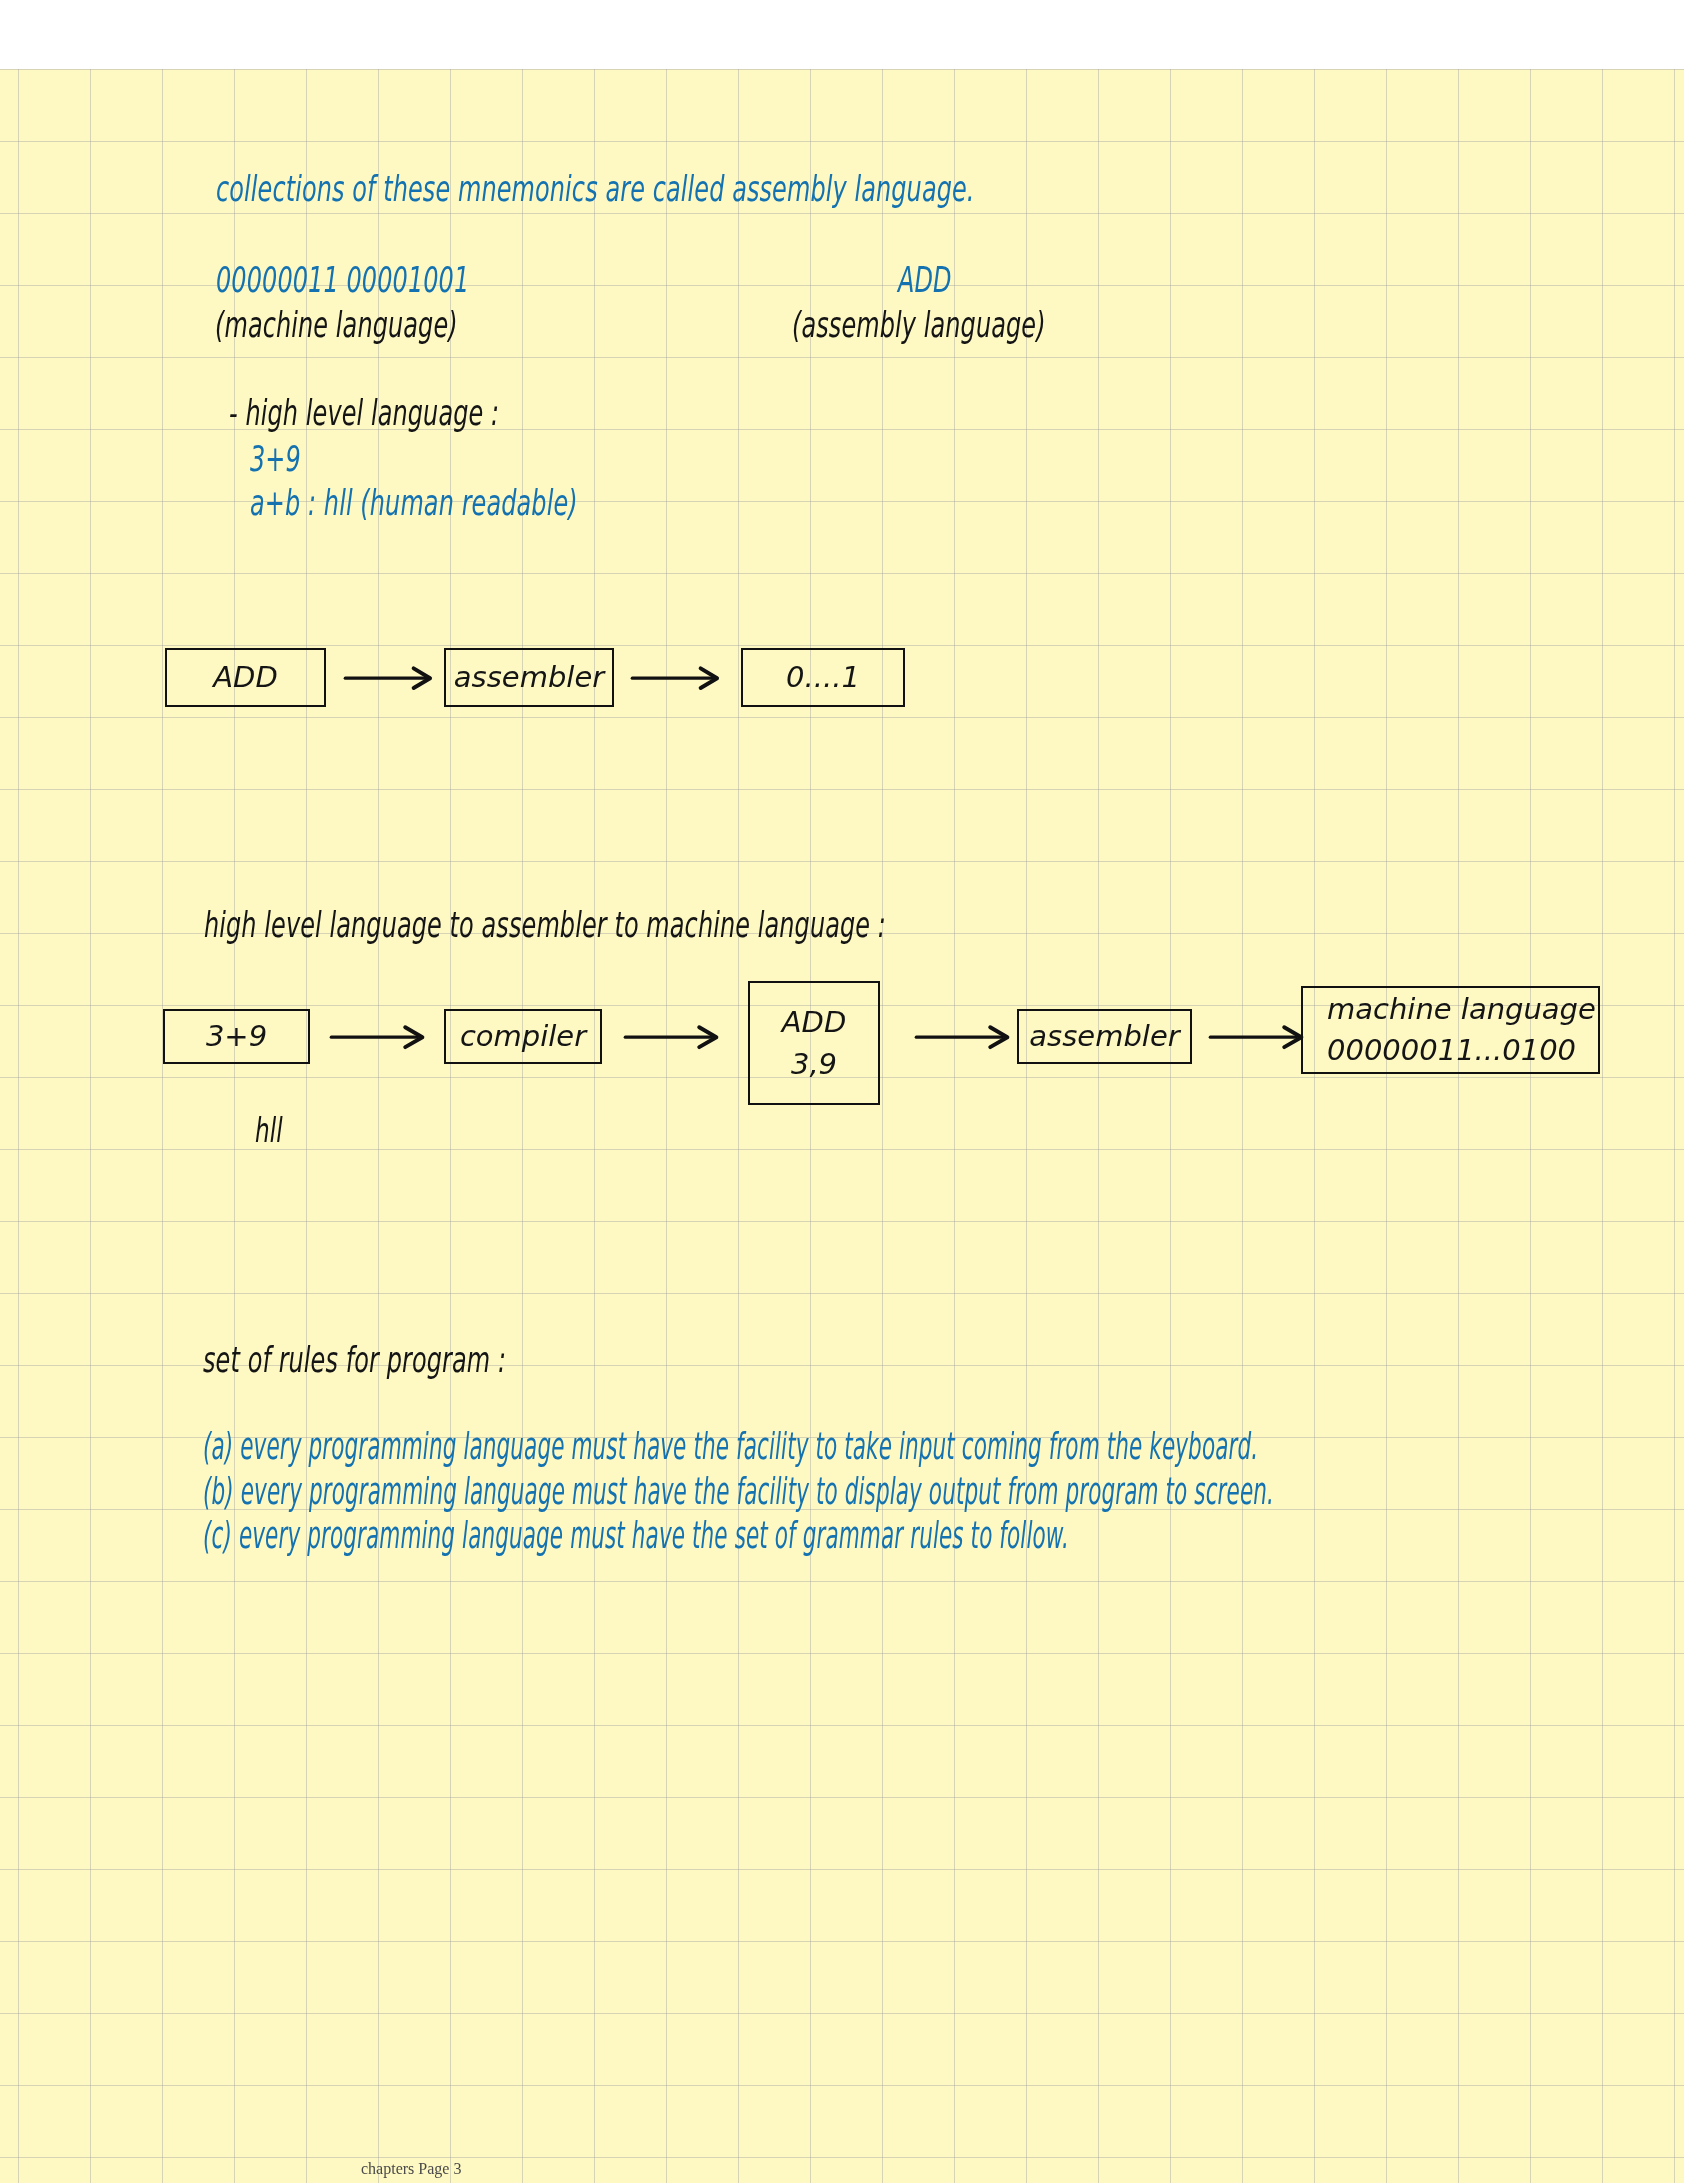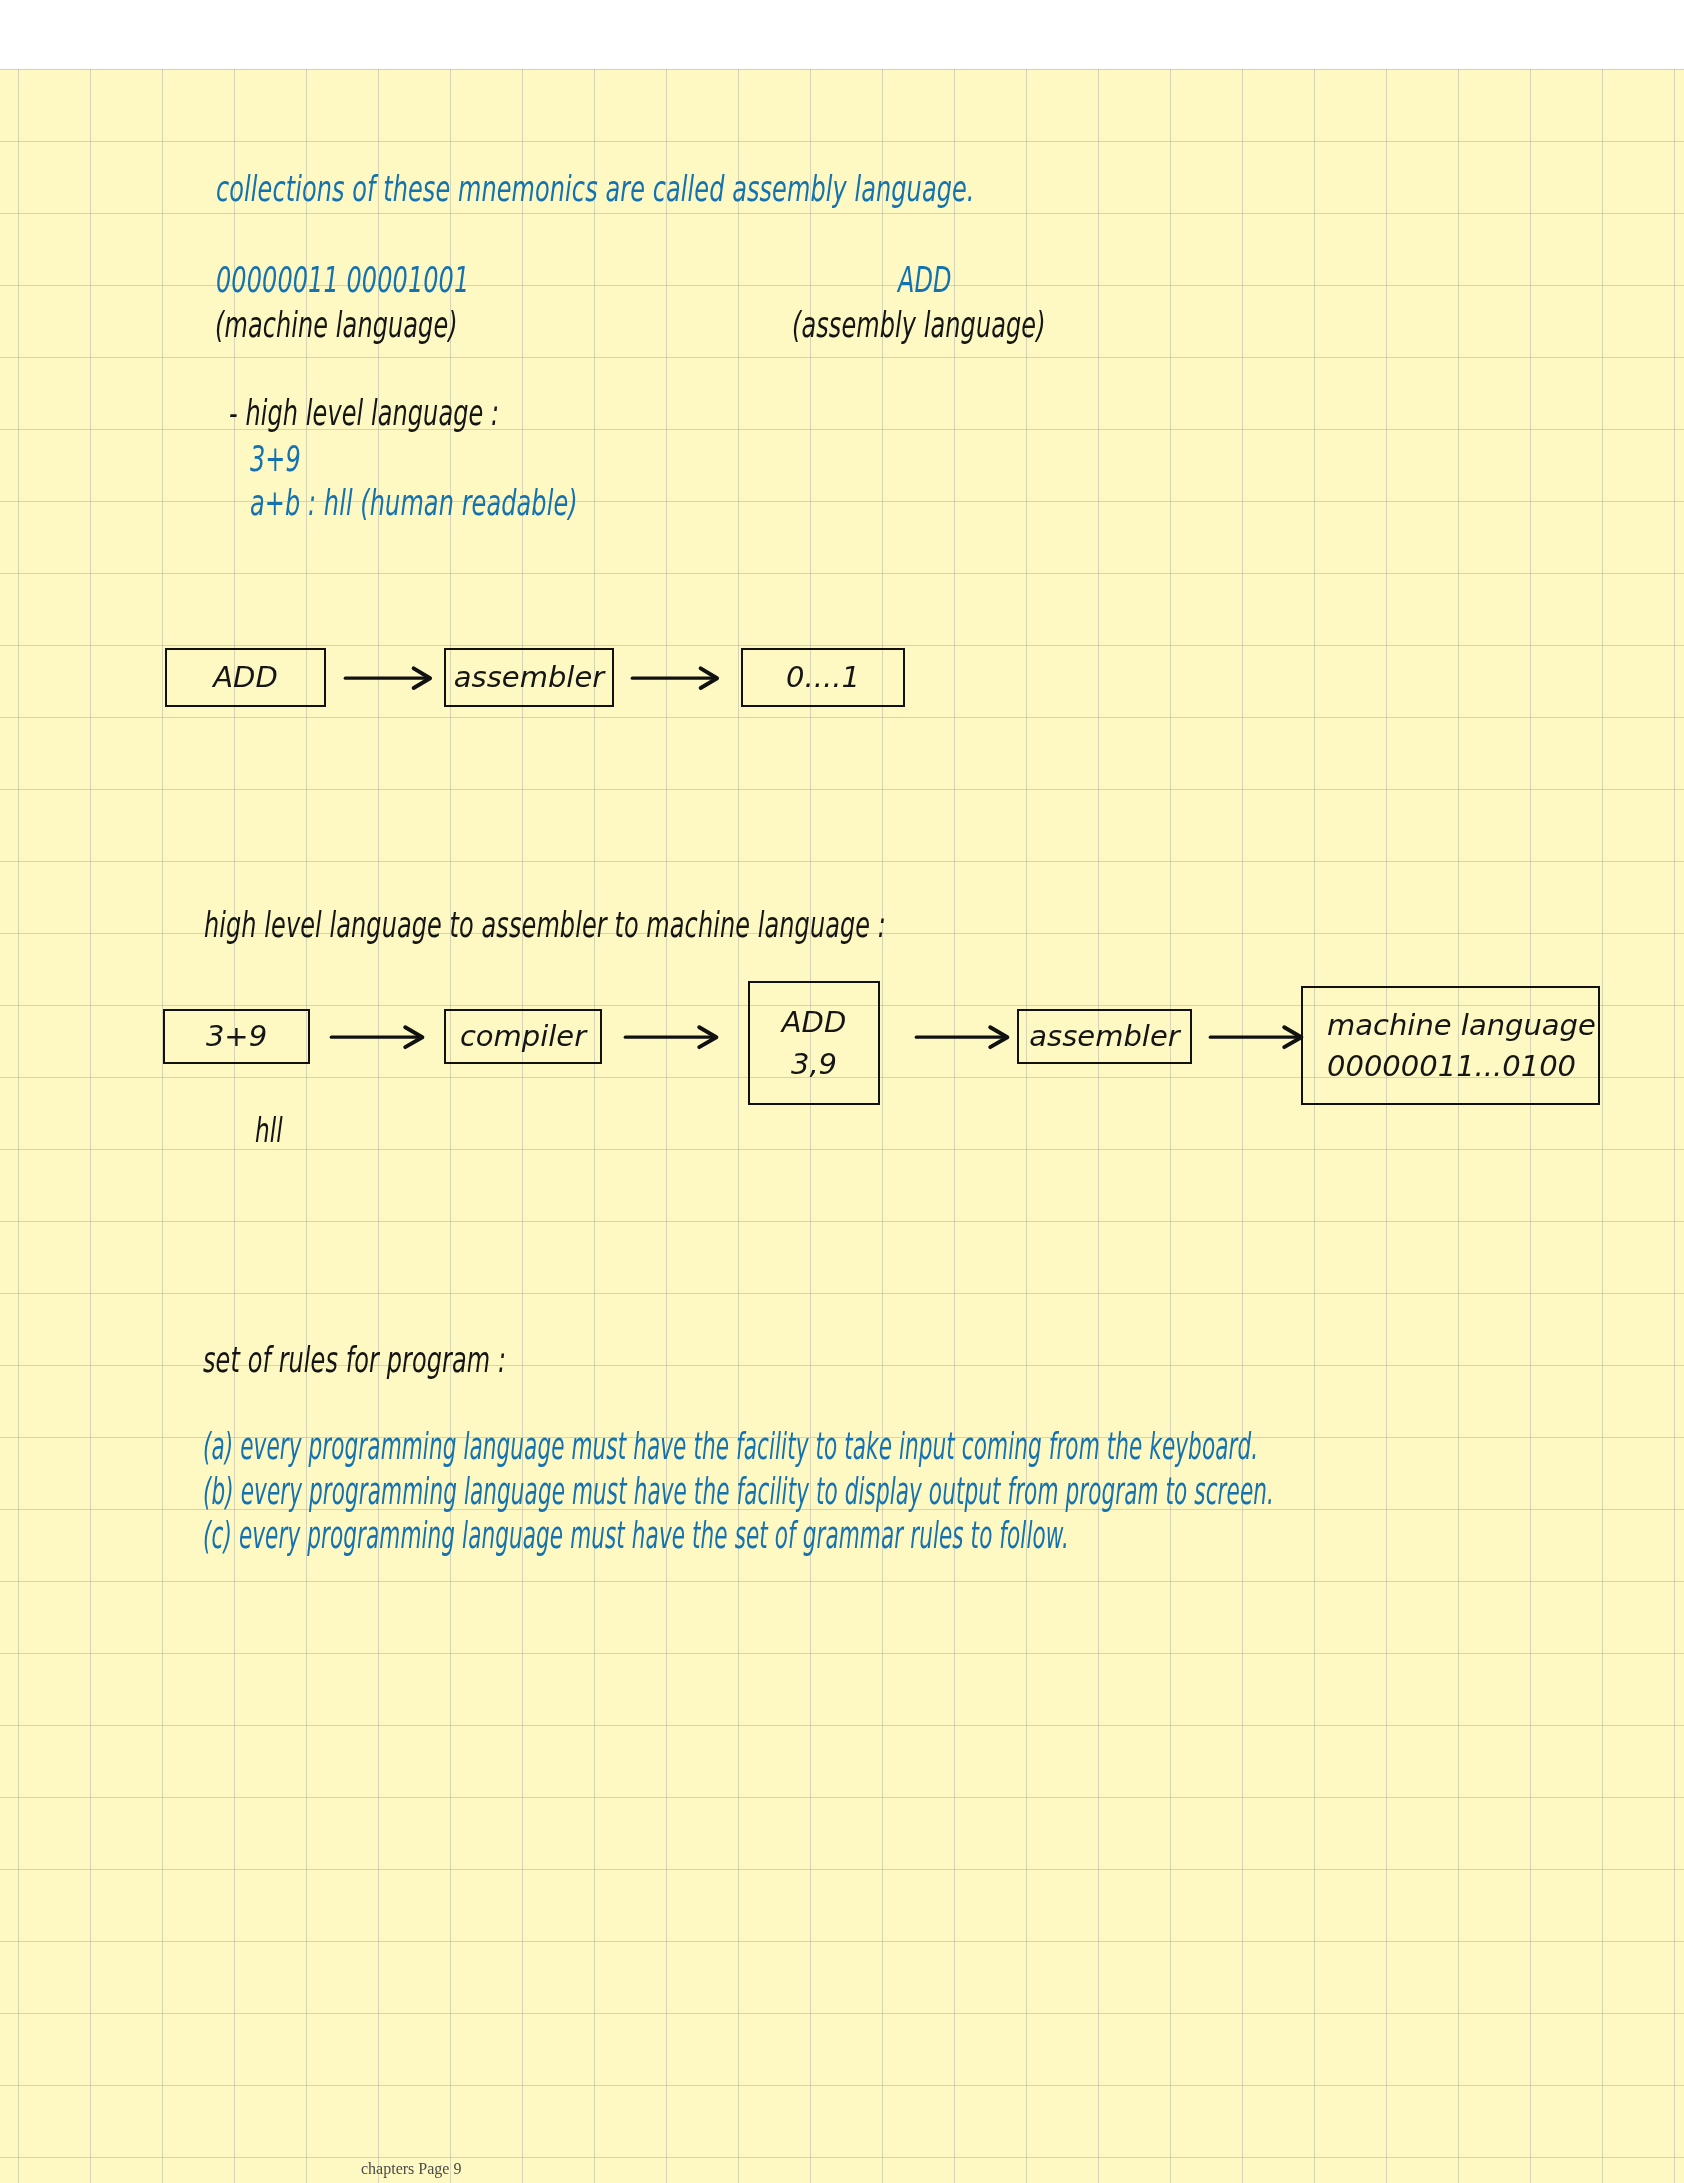--- a/index.html
+++ b/index.html
@@ -214,21 +214,21 @@
     <span class="ftext" style="font-size:29px;">assembler</span>
   </div>
 
   <div class="arrow" style="left:1209px; top:1024px; width:99px;">
     <svg width="99" height="26.4" viewBox="0 0 150 40">
       <line x1="2" y1="20" x2="132" y2="20" stroke="#111" stroke-width="5" stroke-linecap="round"></line>
       <polyline points="114,5 140,20 114,35" fill="none" stroke="#111" stroke-width="6" stroke-linecap="round" stroke-linejoin="round"></polyline>
     </svg>
   </div>
 
-  <div class="fbox" style="left:1301px; top:986px; width:299px; height:119px; align-items:flex-start; padding-left:24px; gap:10.6px;">
+  <div class="fbox" style="left:1301px; top:986px; width:299px; height:88px; align-items:flex-start; padding-left:24px; gap:10.6px;">
     <span class="ftext" style="font-size:29px;">machine language</span>
     <span class="ftext" style="font-size:29px;">00000011...0100</span>
   </div>
 
   <div class="hw ink-black" style="left:164px; top:1315px; font-size:30px;">
     <span class="squeeze">set of rules for program :</span>
   </div>
 
   <div class="hw ink-blue" style="left:164px; top:1402px; font-size:30px;">
     <span class="squeeze-tight">(a) every programming language must have the facility to take input coming from the keyboard.</span>
@@ -236,17 +236,17 @@
 
   <div class="hw ink-blue" style="left:164px; top:1447px; font-size:30px;">
     <span class="squeeze-tight">(b) every programming language must have the facility to display output from program to screen.</span>
   </div>
 
   <div class="hw ink-blue" style="left:164px; top:1491px; font-size:30px;">
     <span class="squeeze-tight">(c) every programming language must have the set of grammar rules to follow.</span>
   </div>
 
   <div id="footer" style="left:345px; top:2142px; font-size:16px;">
-    <span>chapters Page 9</span>
+    <span>chapters Page 3</span>
   </div>
 
 </div>
 
 
 </body></html>

